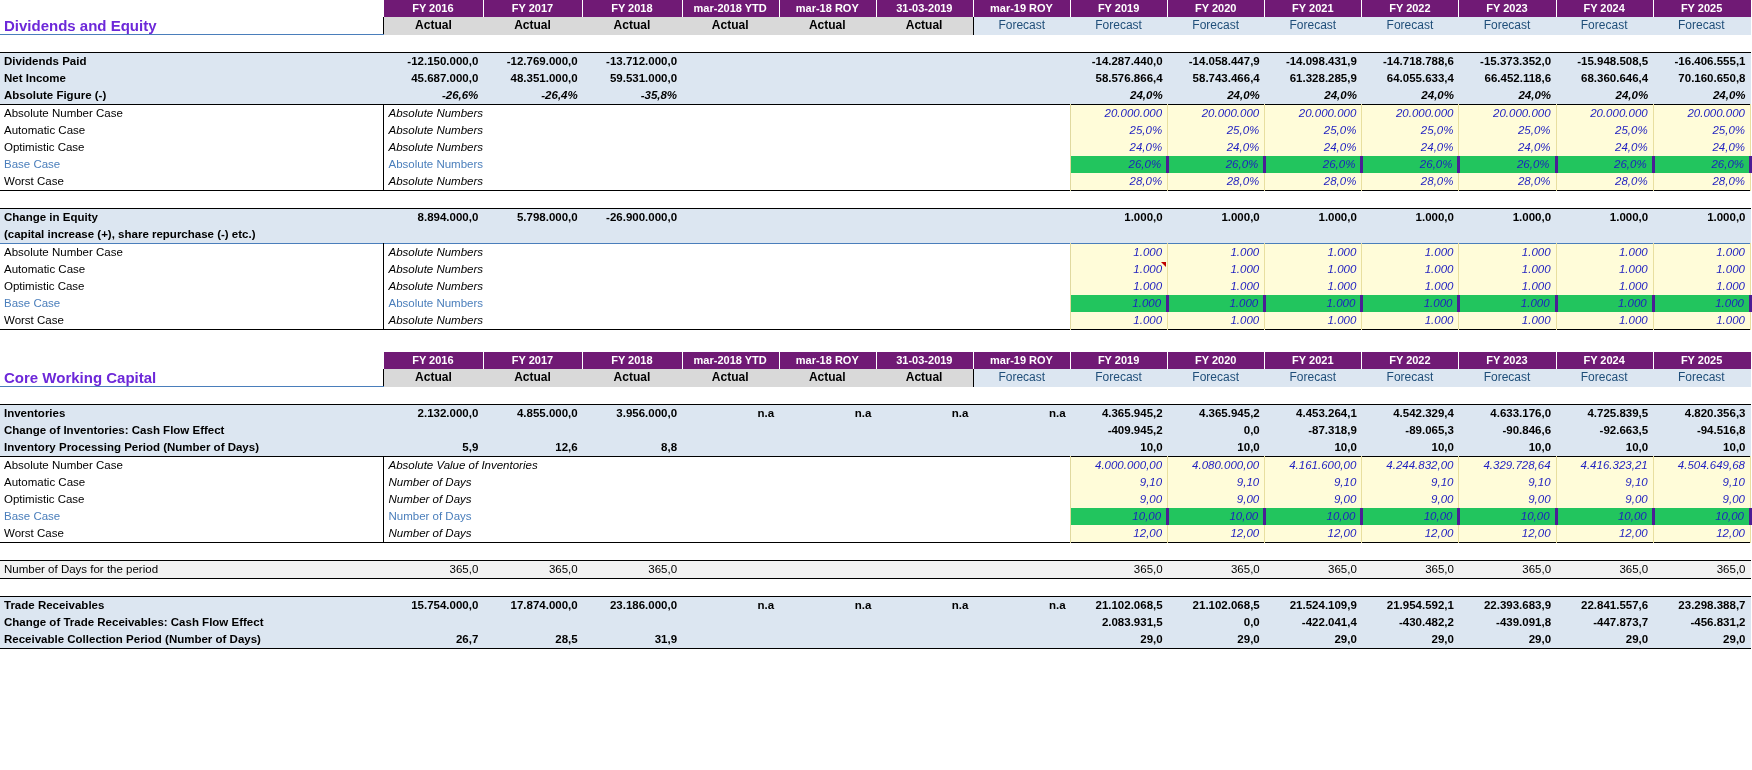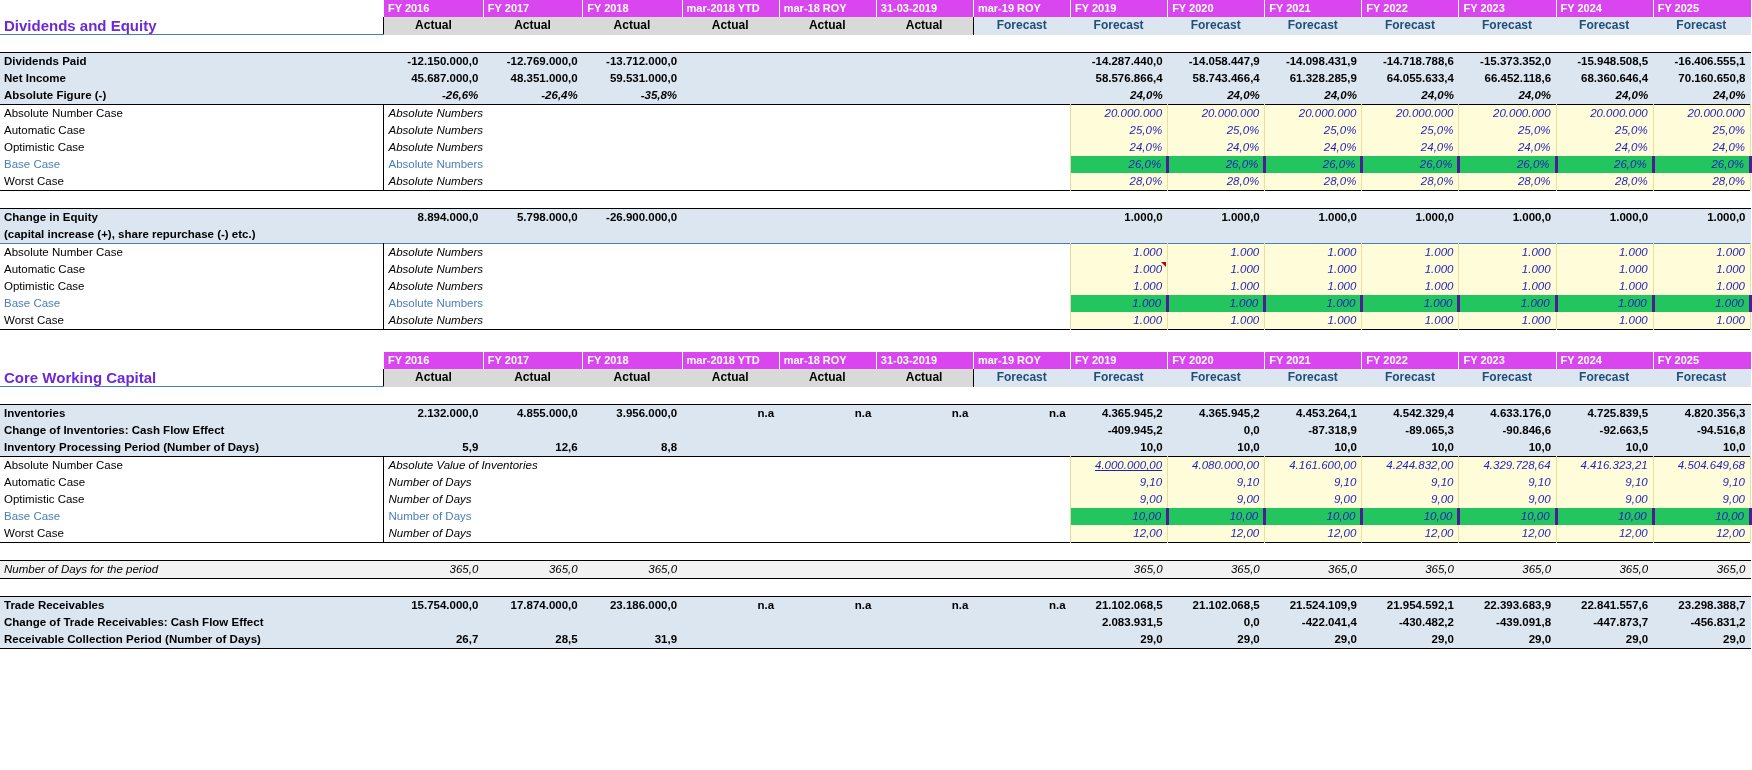--- a/index.html
+++ b/index.html
@@ -36,44 +36,44 @@
   col.c-data-w { width: 88px; }
 
   
   .lbl        { text-align: left; padding-left: 3px; }
   .num        { text-align: right; }
   .b          { font-weight: bold; }
   .i          { font-style: italic; }
 
   
   .hdr-year {
-    background: #d946ef;
+    background: #701a75;
     color: #ffffff;
     font-weight: bold;
     font-size: 11px;
-    text-align: left;
+    text-align: center;
     height: 19px;
     line-height: 19px;
     border-right: 1.5px solid #ffffff;
     padding-right: 5px;
   }
   .hdr-year.last { border-right: none; }
   .hdr-type-actual {
     background: #d9d9d9;
     color: #000000;
     font-weight: bold;
     text-align: center;
     font-size: 12px;
     height: 28px;
     line-height: 28px;
   }
   .hdr-type-fc {
     background: #dce6f1;
     color: #1f4e79;
-    font-weight: bold;
+    font-weight: normal;
     text-align: center;
     font-size: 12px;
     height: 28px;
     line-height: 28px;
     margin-left: 20px;
   }
   .section-title {
     color: #6d28d9;
     font-weight: bold;
     font-size: 15px;
@@ -108,21 +108,21 @@
   .inp-grey {
     background: #22c55e;
     color: #1f1fc0;
     font-style: italic;
     text-align: right;
     border-right: 3px solid #4c1d95;
   }
   .spacer-row td { height: 10px; line-height: 10px; background: #ffffff; }
   .spacer-row-sm td { height: 7px; line-height: 7px; background: #ffffff; }
 
-  .grey-row td { background: #f2f2f2; font-style: italic; }
+  .grey-row td { background: #f2f2f2; }
   .grey-row .lbl { font-weight: normal; }
 
   .comment-mark { position: relative; }
   .comment-mark::after {
     content: "";
     position: absolute;
     top: 1px; right: 1px;
     width: 0; height: 0;
     border-top: 5px solid #c00000;
     border-left: 5px solid transparent;
@@ -498,21 +498,21 @@
           <td class="num b">10,0</td>
           <td class="num b">10,0</td>
           <td class="num b">10,0</td>
           <td class="num b">10,0</td>
           <td class="num b">10,0</td>
           <td class="num b">10,0</td>
         </tr>
         <tr>
           <td class="scn-label">Absolute Number Case</td>
           <td class="scn-desc" colspan="7" style="border-left: 1.2px solid rgb(0, 0, 0);">Absolute Value of Inventories</td>
-          <td class="inp-yellow" style="border-left: 1px solid rgb(224, 217, 160); text-decoration: underline;">4.000.000,00</td>
+          <td class="inp-yellow" style="border-left: 1px solid rgb(224, 217, 160);">4.000.000,00</td>
           <td class="inp-yellow">4.080.000,00</td>
           <td class="inp-yellow">4.161.600,00</td>
           <td class="inp-yellow">4.244.832,00</td>
           <td class="inp-yellow">4.329.728,64</td>
           <td class="inp-yellow">4.416.323,21</td>
           <td class="inp-yellow">4.504.649,68</td>
         </tr>
         <tr>
           <td class="scn-label">Automatic Case</td>
           <td class="scn-desc" colspan="7" style="border-left: 1.2px solid rgb(0, 0, 0);">Number of Days</td>

